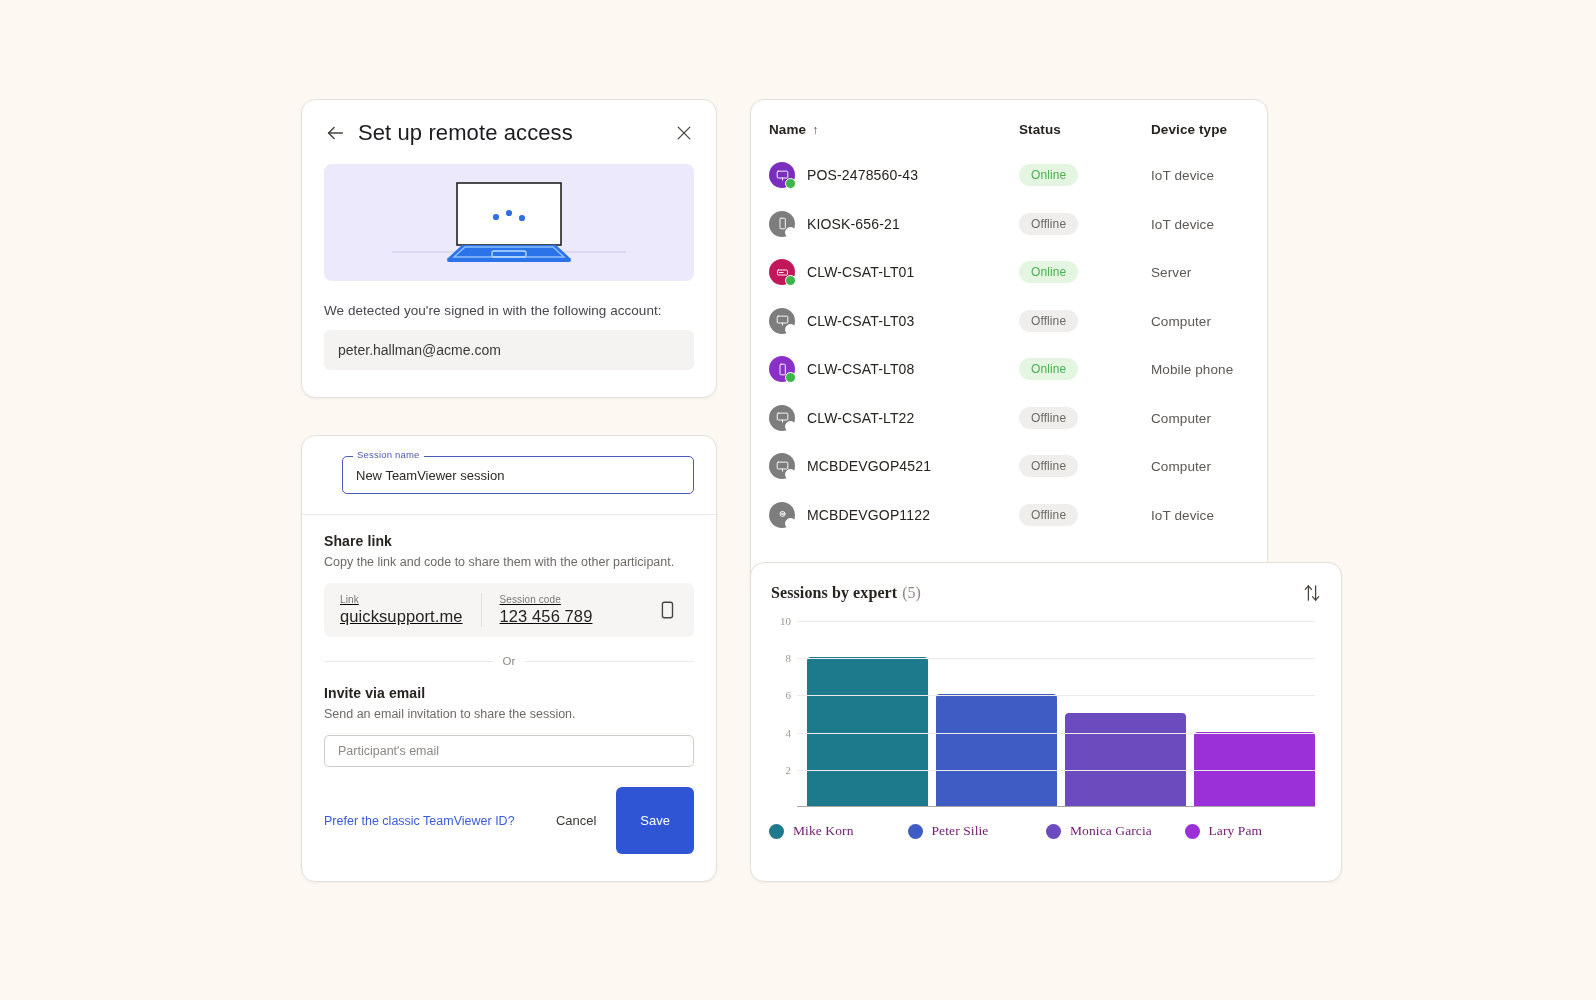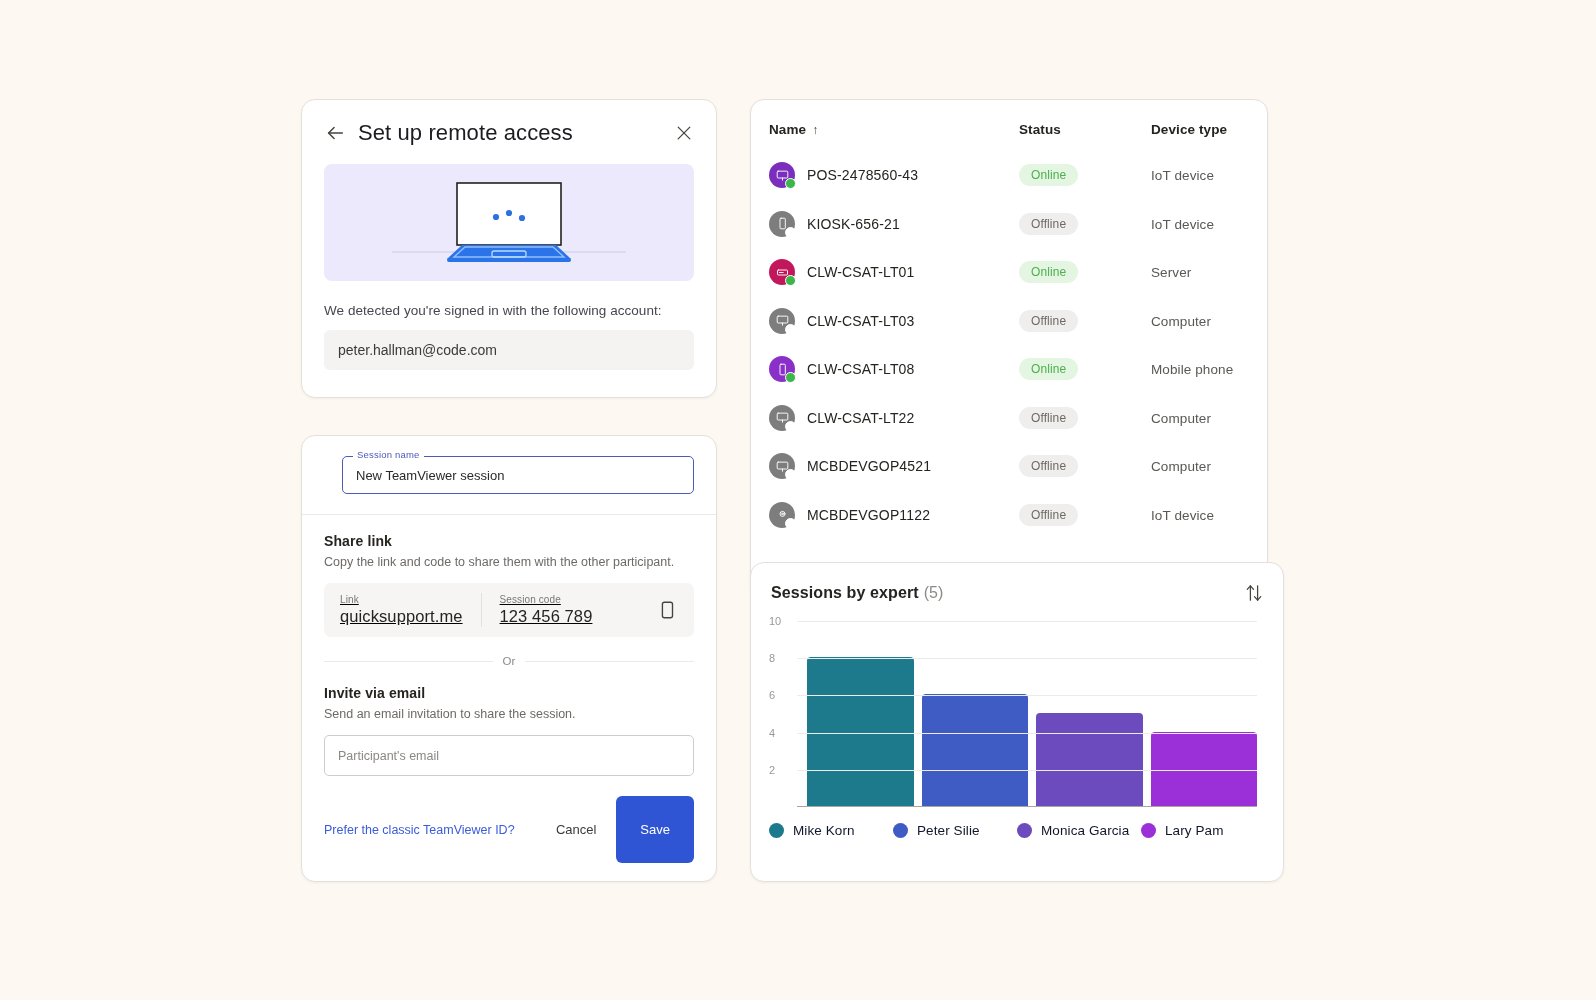--- a/index.html
+++ b/index.html
@@ -75,21 +75,21 @@
   .lb-cap { font-size: 10px; color: #7a7773; letter-spacing: .1px; margin-bottom: 2px; }
   .lb-val { font-size: 16.5px; color: #26241f; letter-spacing: .1px; }
   .lb-sep { width: 1px; height: 34px; background: #e3e1df; margin: 0 18px; }
   .copy-btn { margin-left: auto; width: 22px; height: 22px; cursor: pointer; }
   .or-row {
     margin: 18px 22px 0 22px; display: flex; align-items: center; gap: 10px;
   }
   .or-line { flex: 1; height: 1px; background: #eceae8; }
   .or-txt { font-size: 11.5px; color: #8d8a86; }
   .email-input {
-    margin: 14px 22px 0 22px; height: 41px; border: 1px solid #cfcdc9;
+    margin: 14px 22px 0 22px; height: 32px; border: 1px solid #cfcdc9;
     border-radius: 5px; display: flex; align-items: center; padding: 0 13px;
     font-size: 12.5px; color: #8b8884;
   }
   .actions {
     margin: 20px 22px 0 22px; display: flex; align-items: center;
   }
   .link-classic { font-size: 12.5px; color: #3b5bdb; cursor: pointer; }
   .btn-cancel {
     margin-left: auto; font-size: 13px; color: #3c3a38;
     padding: 8px 14px; cursor: pointer; background: none; border: none;
@@ -130,53 +130,53 @@
   .badge {
     display: inline-flex; align-items: center; justify-content: center;
     height: 22px; padding: 0 12px; border-radius: 11px;
     font-size: 12px; letter-spacing: .1px;
   }
   .badge-online { background: #e4f6e2; color: #4caf50; }
   .badge-offline { background: #f0eeec; color: #6d6a66; }
   .sort-arrow { margin-left: 6px; font-size: 12px; color: #46443f; }
 
   
-  #card-chart { left: 750px; top: 562px; width: 534px; height: 320px; }
+  #card-chart { left: 750px; top: 562px; width: 592px; height: 320px; font-family: Liberation Serif, serif; }
   .ch-head {
     display: flex; align-items: center;
     padding: 20px 20px 0 20px;
   }
   .ch-title { font-size: 16px; font-weight: 700; color: #26241f; letter-spacing: .1px; }
   .ch-count { font-size: 16px; font-weight: 400; color: #8d8a86; margin-left: 5px; }
   .ch-sort { margin-left: auto; cursor: pointer; width: 18px; height: 20px; }
   .plot {
     position: relative; margin: 18px 18px 0 18px; height: 186px;
   }
   .y-lab {
-    position: absolute; left: 0; width: 22px; 
+    position: absolute; left: 0; width: 22px; text-align: right;
     font-size: 11px; color: #9b9894; transform: translateY(-50%);
   }
   .gridline {
     position: absolute; left: 28px; right: 8px; height: 1px; background: #eeecea;
   }
   .axis-base {
     position: absolute; left: 28px; right: 8px; bottom: 0; height: 1px; background: #a9a6a2;
   }
   .bars {
     position: absolute; left: 38px; right: 8px; bottom: 1px; top: 0;
     display: flex; align-items: flex-end; gap: 8px;
   }
   .bar { flex: 1; border-radius: 4px 4px 0 0; }
   .legend {
     display: flex; align-items: center;
     margin: 16px 18px 0 18px;
   }
   .leg-item { display: flex; align-items: center; gap: 9px; flex: 1; }
   .leg-dot { width: 15px; height: 15px; border-radius: 50%; flex: 0 0 15px; }
-  .leg-txt { font-size: 13.5px; color: #0f172a; letter-spacing: .1px; }
+  .leg-txt { font-size: 13.5px; color: #701a75; letter-spacing: .1px; }
 </style>
 </head>
 <body>
 
 <div class="stage">
 
   <div class="card" id="card-remote">
     <div class="rh">
       <span class="back-arrow">
         <svg viewBox="0 0 24 24" width="22" height="22" fill="none" stroke="#46443f" stroke-width="1.6" stroke-linecap="round" stroke-linejoin="round">
@@ -201,21 +201,21 @@
         <circle cx="125" cy="40" r="3.1" fill="#2f6fe0"></circle>
         <circle cx="138" cy="45" r="3.1" fill="#2f6fe0"></circle>
         <path d="M63 86 L78 72 L172 72 L187 86 Z" fill="#2a73e8"></path>
         <path d="M70 84 L81 74 L169 74 L180 84 Z" fill="none" stroke="#8fc0ff" stroke-width="1.4"></path>
         <rect x="108" y="78" width="34" height="6" rx="2" fill="none" stroke="#bcdcff" stroke-width="1.3"></rect>
         <rect x="63" y="85" width="124" height="4" rx="2" fill="#2a73e8"></rect>
       </svg>
     </div>
 
     <div class="det-text">We detected you're signed in with the following account:</div>
-    <div class="acct-box">peter.hallman@code.com</div>
+    <div class="acct-box">peter.hallman@acme.com</div>
   </div>
 
   <div class="card" id="card-session">
 
     <div class="field-outer">
       <span class="notch-label">Session name</span>
       <div class="field-box">New TeamViewer session</div>
     </div>
 
     <div class="hr-light"></div>

